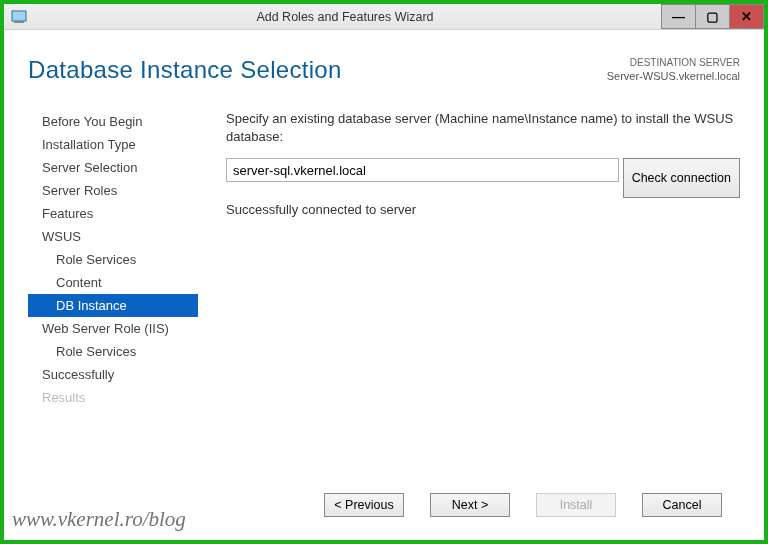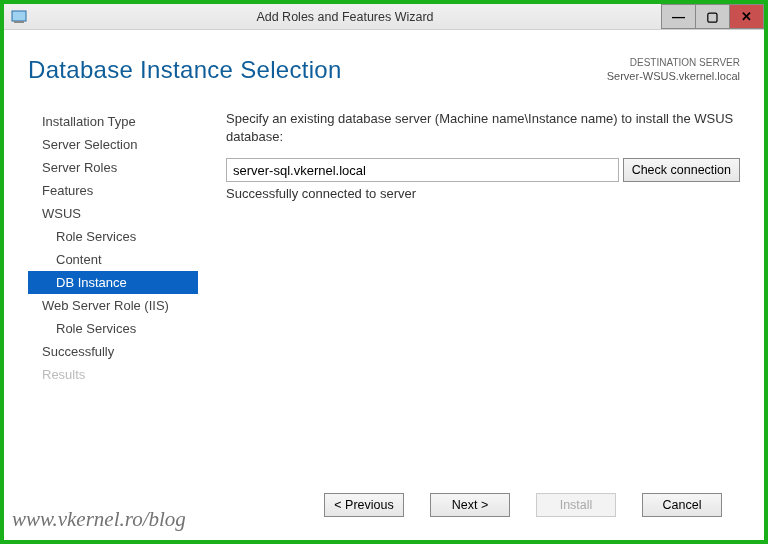--- a/index.html
+++ b/index.html
@@ -77,21 +77,21 @@
   .instr { margin-bottom: 12px; line-height: 1.4; }
   .row-input { display: flex; align-items: stretch; margin-bottom: 4px; }
   .input-box {
     flex: 1; height: 24px;
     border: 1px solid #b0b0b0;
     padding: 2px 6px;
     font-size: 13px;
     background: #fff;
   }
   .btn {
-    height: 24px;
+    height: 40px;
     border: 1px solid #888;
     background: linear-gradient(#f6f6f6,#e6e6e6);
     font-size: 12.5px;
     padding: 0 8px;
     cursor: pointer;
     margin-left: 4px;
   }
   .status { color: #333; margin-top: 4px; }
   .footer {
     height: 50px;
@@ -146,20 +146,21 @@
       <div class="page-head">Database Instance Selection</div>
       <div class="dest">
         <div class="lbl">DESTINATION SERVER</div>
         <div>Server-WSUS.vkernel.local</div>
       </div>
     </div>
 
     <div class="body-row">
 
       <div class="sidebar">
+        <div class="nav-item">Before You Begin</div>
         <div class="nav-item">Installation Type</div>
         <div class="nav-item">Server Selection</div>
         <div class="nav-item">Server Roles</div>
         <div class="nav-item">Features</div>
         <div class="nav-item">WSUS</div>
         <div class="nav-item indent1">Role Services</div>
         <div class="nav-item indent1">Content</div>
         <div class="nav-item indent1 selected">DB Instance</div>
         <div class="nav-item">Web Server Role (IIS)</div>
         <div class="nav-item indent1">Role Services</div>

